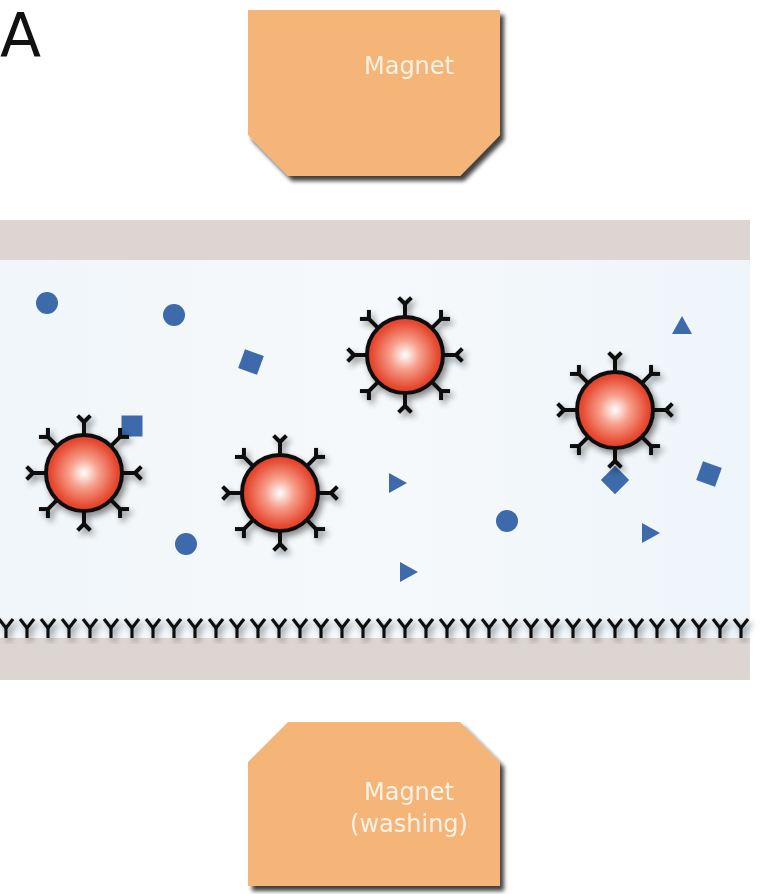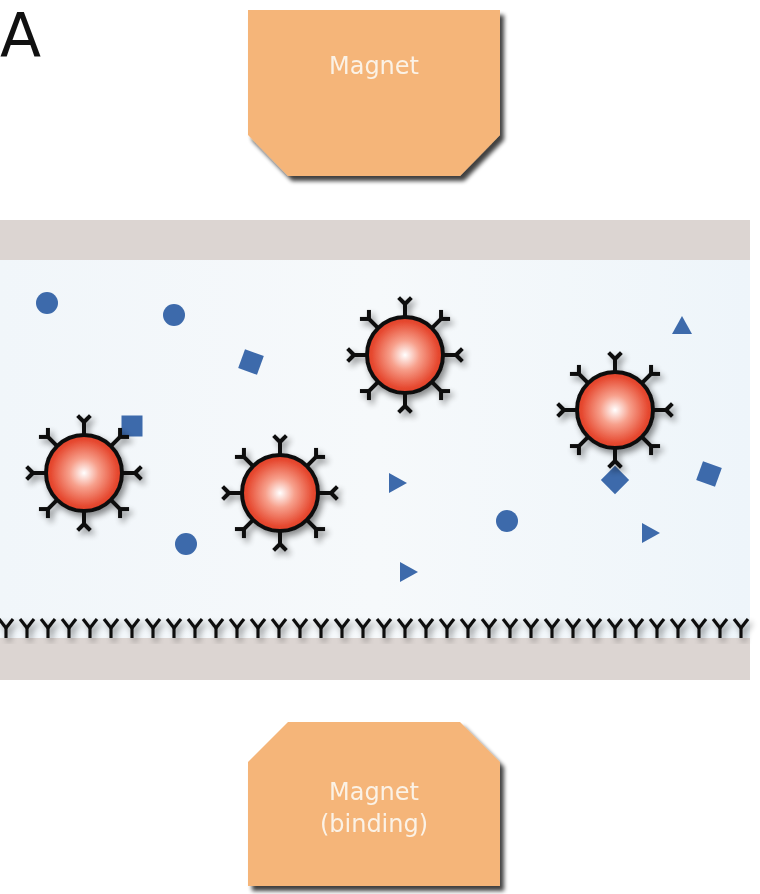--- a/index.html
+++ b/index.html
@@ -1,19 +1,19 @@
 <!DOCTYPE html>
 <html><head>
 <meta charset="utf-8">
 <style>
   html, body { margin:0; padding:0; background:#ffffff; }
   body { width:760px; height:894px; position:relative; overflow:hidden; font-family:"Liberation Sans", sans-serif; }
   .panel-label { position:absolute; left:0; top:0; font-size:60px; line-height:70px; color:#111; font-family:"DejaVu Sans", sans-serif; font-weight:normal; }
   svg.scene { position:absolute; left:0; top:0; }
-  .mag-text { position:absolute; width:252px; text-align:center; color:#fbf2e6; font-family:"DejaVu Sans", sans-serif; font-size:24px; line-height:32px; }
+  .mag-text { position:absolute; width:252px; text-align:center; color:#fbf2e6; font-family:"DejaVu Sans", sans-serif; font-size:24px; line-height:32px;padding-left:35px; }
 </style>
 </head>
 <body>
 
 <div class="panel-label">A</div>
 
 <svg class="scene" width="760" height="894" viewBox="0 0 760 894">
   <defs>
     <radialGradient id="beadGrad" cx="0.5" cy="0.5" r="0.55">
       <stop offset="0" stop-color="#ffffff"></stop>
@@ -379,14 +379,14 @@
     <polygon points="288,722 460,722 500,762 500,886 248,886 248,762" fill="#f5b579" filter="url(#magShadow)"></polygon>
   </g>
 </svg>
 
 <div class="mag-text" style="left:248px; top:50px;">
   <div>Magnet</div>
 </div>
 
 <div class="mag-text" style="left:248px; top:776px;">
   <div>Magnet</div>
-  <div>(binding)</div>
+  <div>(washing)</div>
 </div>
 
 </body></html>

